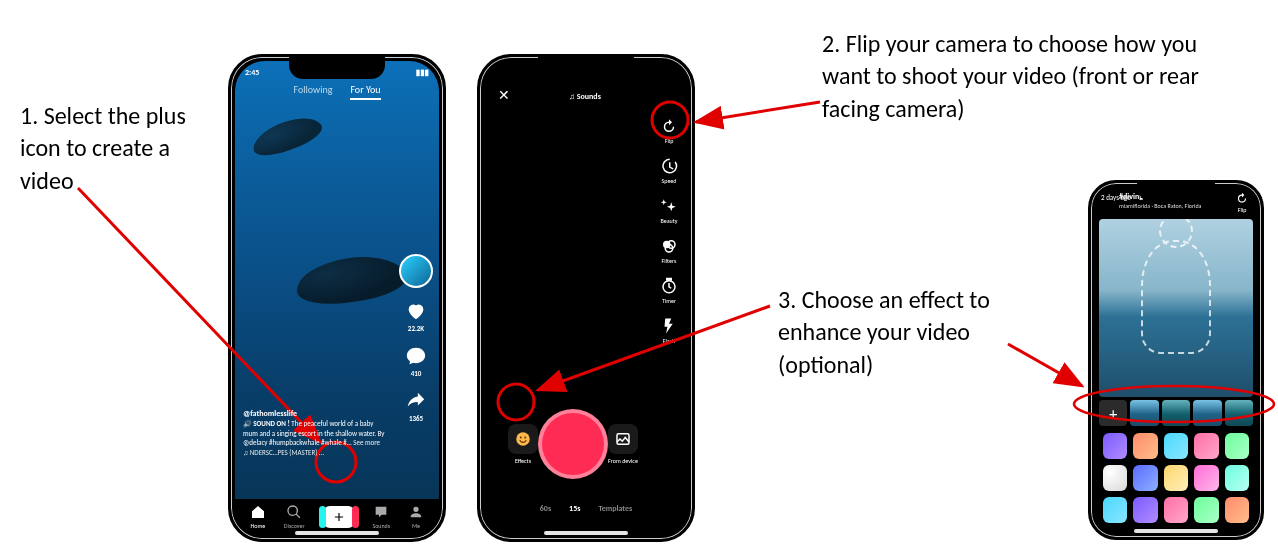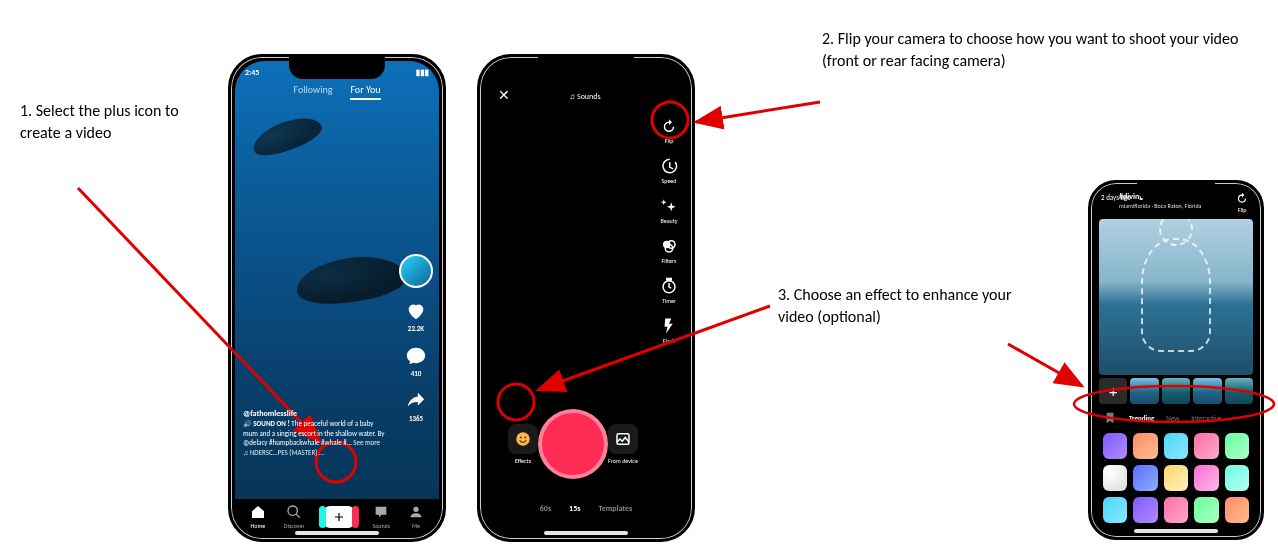--- a/index.html
+++ b/index.html
@@ -1,19 +1,19 @@
 <!DOCTYPE html>
 <html><head>
 <meta charset="utf-8">
 <style>
   html,body{margin:0;padding:0;font-family:"Segoe UI",Calibri,Arial,sans-serif;color:#000;background:#fff}
   .page{position:relative;width:1278px;height:547px}
 
   
-  .callout{position:absolute;font-size:16px;line-height:1.35;max-width:340px}
+  .callout{position:absolute;font-size:24px;line-height:1.35;max-width:340px}
 
   
   .phone{position:absolute;width:218px;height:488px;border:3px solid #000;border-radius:34px;background:#000;box-sizing:border-box;box-shadow:0 0 0 1px #ccc inset;overflow:hidden}
   .phone.small{width:176px;height:360px;border-radius:28px}
   .notch{position:absolute;top:0;left:50%;transform:translateX(-50%);width:96px;height:22px;background:#000;border-radius:0 0 14px 14px;z-index:10}
   .phone.small .notch{width:78px;height:18px}
   .screen{position:absolute;inset:4px;border-radius:30px;overflow:hidden;background:#000;display:flex;flex-direction:column}
   .phone.small .screen{border-radius:24px}
   
   .side-btn{position:absolute;background:#111;border-radius:3px}
@@ -53,21 +53,21 @@
   .create-btn{width:32px;height:22px;border-radius:7px;background:#fff;display:flex;align-items:center;justify-content:center;position:relative}
   .create-btn::before,.create-btn::after{content:"";position:absolute;top:0;width:7px;height:22px;border-radius:7px}
   .create-btn::before{left:-4px;background:#25F4EE}
   .create-btn::after{right:-4px;background:#FE2C55}
   .create-btn svg{width:14px;height:14px;fill:#000;z-index:1}
 
   
   .cam-bg{flex:1;background:#000;position:relative}
   .cam-top{position:absolute;top:26px;left:0;right:0;display:flex;align-items:center;justify-content:space-between;padding:0 14px;color:#fff;font-size:8px}
   .cam-top .close{font-size:14px;font-weight:200}
-  .cam-top .sounds{display:flex;align-items:center;gap:4px;font-weight:400}
+  .cam-top .sounds{display:flex;align-items:center;gap:4px;font-weight:700}
   .cam-side{position:absolute;top:56px;right:10px;display:flex;flex-direction:column;align-items:center;gap:12px;color:#fff}
   .cam-side .tool{display:flex;flex-direction:column;align-items:center;gap:2px;font-size:6px}
   .cam-side .tool svg{width:18px;height:18px;fill:#fff}
 
   .cam-bottom-row{position:absolute;left:0;right:0;bottom:56px;display:flex;align-items:center;justify-content:flex-start;padding:0 24px}
   .cam-mini{display:flex;flex-direction:column;align-items:center;gap:3px;color:#fff;font-size:6px}
   .cam-mini .box{width:30px;height:30px;border-radius:8px;background:#1a1a1a;display:flex;align-items:center;justify-content:center}
   .cam-mini .box svg{width:18px;height:18px;fill:#fff}
   .record{width:62px;height:62px;border-radius:50%;background:#fe2c55;border:4px solid rgba(255,255,255,.4)}
   .cam-modes{position:absolute;bottom:22px;left:0;right:0;display:flex;justify-content:center;gap:18px;color:#888;font-size:8px;font-weight:600}
@@ -313,28 +313,20 @@
         <div class="fx-preview">
           <div class="silhouette"></div>
         </div>
         <div class="fx-row">
           <div class="fx-thumb plus">+</div>
           <div class="fx-thumb scenic"></div>
           <div class="fx-thumb scenic alt"></div>
           <div class="fx-thumb scenic"></div>
           <div class="fx-thumb scenic alt"></div>
         </div>
-        <div class="fx-tabs">
-          <svg class="bm" viewBox="0 0 24 24">
-              <path d="M6 3h12v18l-6-4-6 4z"></path>
-            </svg>
-          <span class="active">Trending</span>
-          <span>New</span>
-          <span>Interactive</span>
-        </div>
         <div class="fx-grid">
           <div class="fx-face f1"></div>
           <div class="fx-face f2"></div>
           <div class="fx-face f3"></div>
           <div class="fx-face f4"></div>
           <div class="fx-face f5"></div>
           <div class="fx-face f6"></div>
           <div class="fx-face f7"></div>
           <div class="fx-face f8"></div>
           <div class="fx-face f9"></div>

